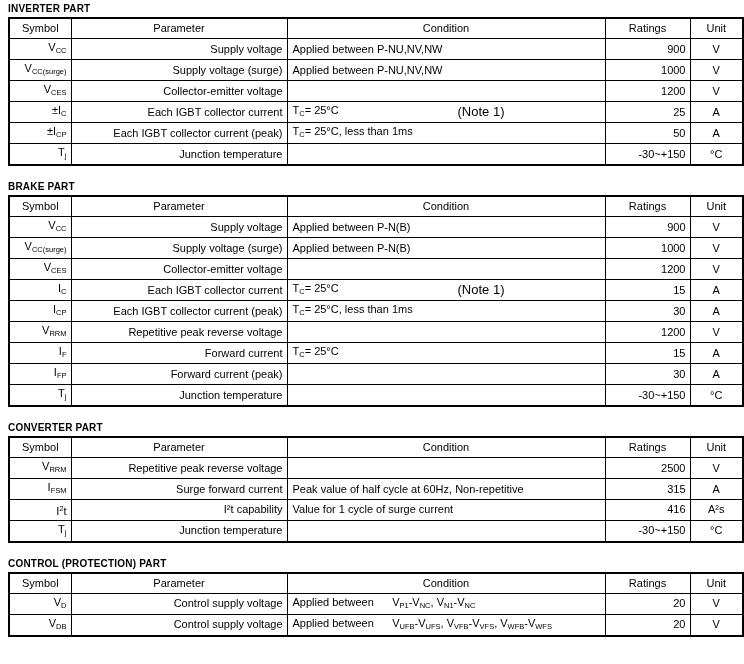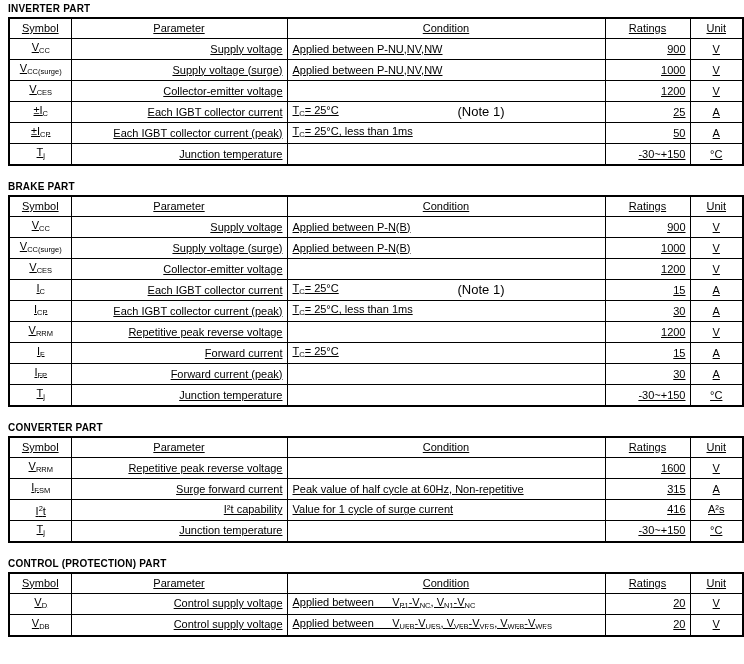--- a/index.html
+++ b/index.html
@@ -19,41 +19,40 @@
     font-size: 10px;
     font-weight: bold;
     letter-spacing: 0.2px;
     margin: 0 0 3px 0;
   }
   table.ratings-table {
     border-collapse: collapse;
     table-layout: fixed;
     width: 734px;
     border: 2px solid #000000;
-    text-decoration: underline;
   }
   .col-symbol    { width: 62px; }
   .col-parameter { width: 216px; }
   .col-condition { width: 318px; }
   .col-ratings   { width: 85px; }
   .col-unit      { width: 53px; }
   th, td {
     border: 1px solid #000000;
     font-size: 11px;
     line-height: 13px;
     overflow: hidden;
     font-weight: normal;
   }
   th.c-head {
     text-align: center;
     padding: 3px 4px;
     height: 13px;
   }
   td { padding: 2px 4px; height: 13px; }
-  td.c-symbol    { text-align: center; padding-left: 5px; }
+  td.c-symbol    { text-align: right; padding-left: 5px; }
   td.c-parameter { text-align: right; padding-left: 22px; }
   td.c-condition { text-align: left; padding-left: 5px; white-space: pre; position: relative; }
   td.c-ratings   { text-align: right; }
   td.c-unit      { text-align: center; }
   .sub { font-size: 7.5px; vertical-align: -2px; letter-spacing: 0; }
   .sup { font-size: 7.5px; vertical-align: 3.5px; letter-spacing: 0; }
   .note {
     position: absolute;
     left: 170px;
     top: 3px;
@@ -248,21 +247,21 @@
             <th class="c-head">Condition</th>
             <th class="c-head">Ratings</th>
             <th class="c-head">Unit</th>
           </tr>
       </thead>
       <tbody>
   <tr class="data-row">
     <td class="c-symbol"><span>V</span><span class="sub">RRM</span></td>
     <td class="c-parameter">Repetitive peak reverse voltage</td>
     <td class="c-condition"></td>
-    <td class="c-ratings"><span>1600</span></td>
+    <td class="c-ratings"><span>2500</span></td>
     <td class="c-unit">V</td>
   </tr>
 
 
   <tr class="data-row">
     <td class="c-symbol"><span>I</span><span class="sub">FSM</span></td>
     <td class="c-parameter">Surge forward current</td>
     <td class="c-condition"><span>Peak value of half cycle at 60Hz, Non-repetitive</span></td>
     <td class="c-ratings"><span>315</span></td>
     <td class="c-unit">A</td>

